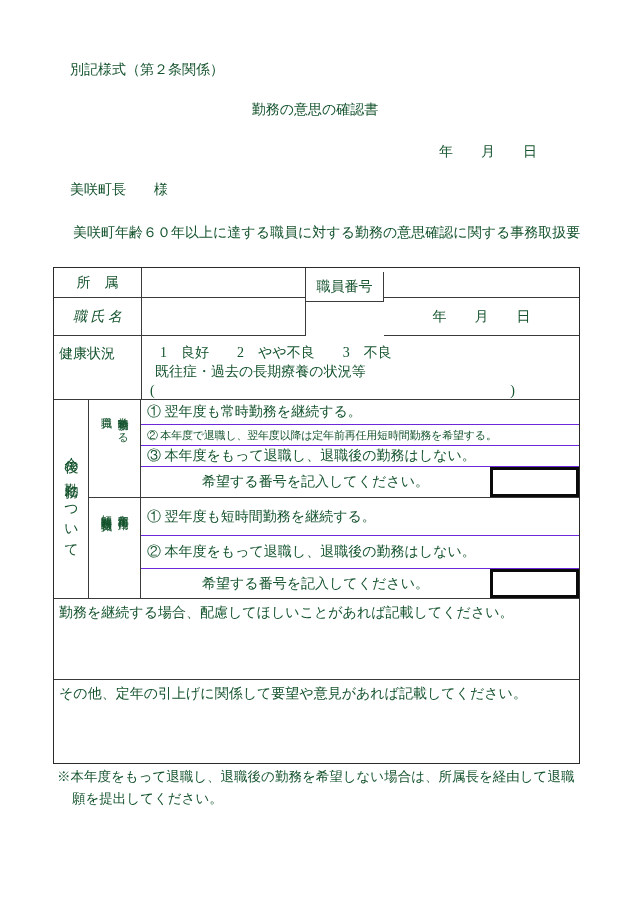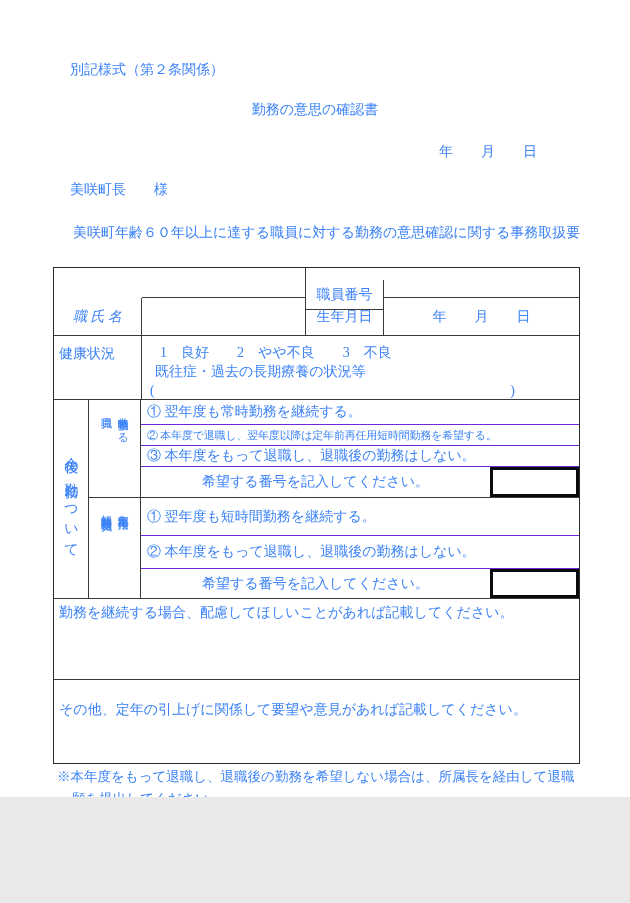--- a/index.html
+++ b/index.html
@@ -1,21 +1,21 @@
 <!DOCTYPE html>
 <html><head>
 <meta charset="utf-8">
 <style>
   html,body { margin:0; padding:0; background:#e9e9e9; }
   .page {
     position:relative;
-    width:630px; height:797px;
+    width:630px; height:903px;
     margin:0 auto;
     background:#ffffff;
-    color:#3b82f6;
+    color:#14532d;
     font-family:"Liberation Serif","DejaVu Serif",serif;
     font-size:14px;
     overflow:hidden;
   }
   .abs { position:absolute; }
   .cell { position:absolute; box-sizing:border-box; overflow:hidden; }
   .br  { border-right:1px solid #3a3a3a; }
   .bb  { border-bottom:1px solid #3a3a3a; }
   .bbg { border-bottom:1px solid #6d28d9; }
 
@@ -88,33 +88,33 @@
   <div class="abs" style="left:439px; top:143px;">年　　月　　日</div>
 
   <div class="abs" style="left:70px; top:181px;">美咲町長　　様</div>
 
   <div class="abs intro" style="left:57px; top:220px; width:540px;">
     <div class="l1">美咲町年齢６０年以上に達する職員に対する勤務の意思確認に関する事務取扱要</div>
   </div>
 
   <div class="ftable">
 
+    <div class="cell br bb label-center" style="left:0; top:0; width:88px; height:30px;">
+      <span>所　属</span>
+    </div>
     <div class="cell br bb" style="left:88px; top:0; width:164px; height:30px;"></div>
-    <div class="cell br bb label-center" style="left:252px; top:12px; width:78px; height:30px;">
+    <div class="cell br bb label-center" style="left:252px; top:4px; width:78px; height:30px;">
       <span>職員番号</span>
     </div>
     <div class="cell bb" style="left:330px; top:0; width:195px; height:30px;"></div>
 
     <div class="cell br bb label-center" style="left:0; top:30px; width:88px; height:38px;font-style:italic;">
       <span>職 氏 名</span>
     </div>
     <div class="cell br bb" style="left:88px; top:30px; width:164px; height:38px;"></div>
-    <div class="cell br bb label-center" style="left:252px; top:30px; width:78px; height:38px;">
-      <span>生年月日</span>
-    </div>
     <div class="cell bb label-center" style="left:330px; top:30px; width:195px; height:38px;">
       <span>年　　月　　日</span>
     </div>
 
     <div class="cell br bb" style="left:0; top:68px; width:88px; height:64px; padding:9px 0 0 5px;">
       <span>健康状況</span>
     </div>
     <div class="cell bb health-content" style="left:88px; top:68px; width:437px; height:64px;">
       <div class="health-l1">1　良好　　2　やや不良　　3　不良</div>
       <div class="health-l2">既往症・過去の長期療養の状況等</div>
@@ -150,21 +150,21 @@
     <div class="cell bbg opt" style="left:87px; top:268px; width:438px; height:33px;">② 本年度をもって退職し、退職後の勤務はしない。</div>
     <div class="cell bb" style="left:87px; top:301px; width:438px; height:30px;">
       <div class="entry-text">希望する番号を記入してください。</div>
       <div class="entry-box"></div>
     </div>
 
     <div class="cell bb note-cell" style="left:0; top:331px; width:525px; height:81px;">
       <span>勤務を継続する場合、配慮してほしいことがあれば記載してください。</span>
     </div>
 
-    <div class="cell note-cell" style="left:0; top:412px; width:525px; height:83px;margin-top:16px;">
+    <div class="cell note-cell" style="left:0; top:412px; width:525px; height:83px;">
       <span>その他、定年の引上げに関係して要望や意見があれば記載してください。</span>
     </div>
 
   </div>
 
   <div class="abs footnote" style="left:57px; top:766px; width:540px;">
     <div class="l1">※本年度をもって退職し、退職後の勤務を希望しない場合は、所属長を経由して退職</div>
     <div class="l2">願を提出してください。</div>
   </div>
 

